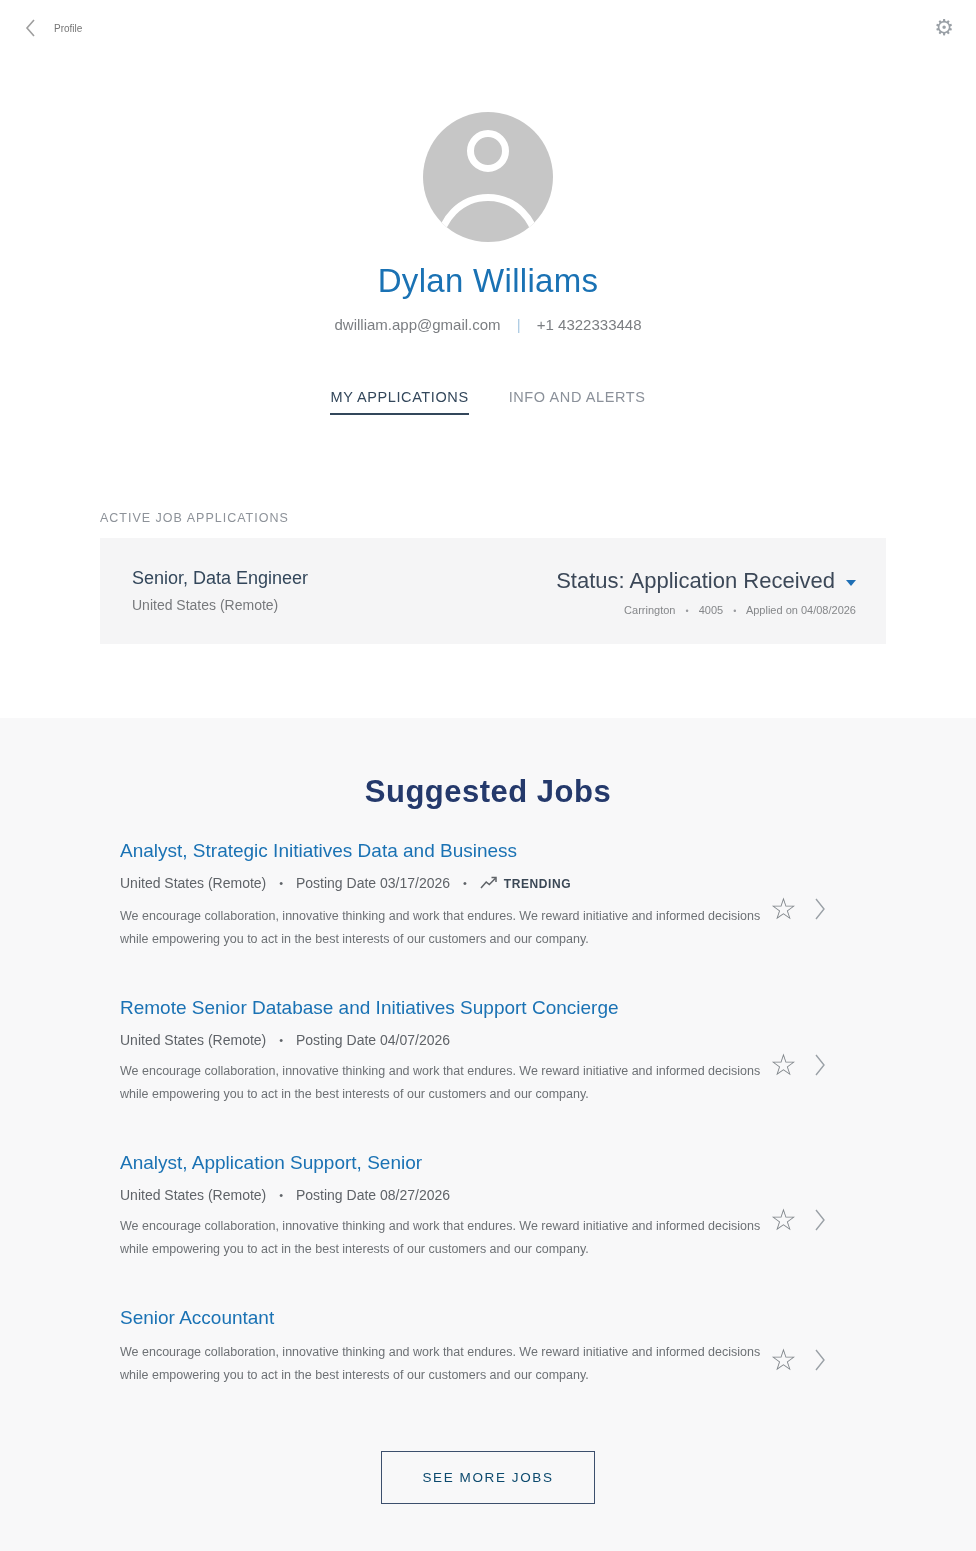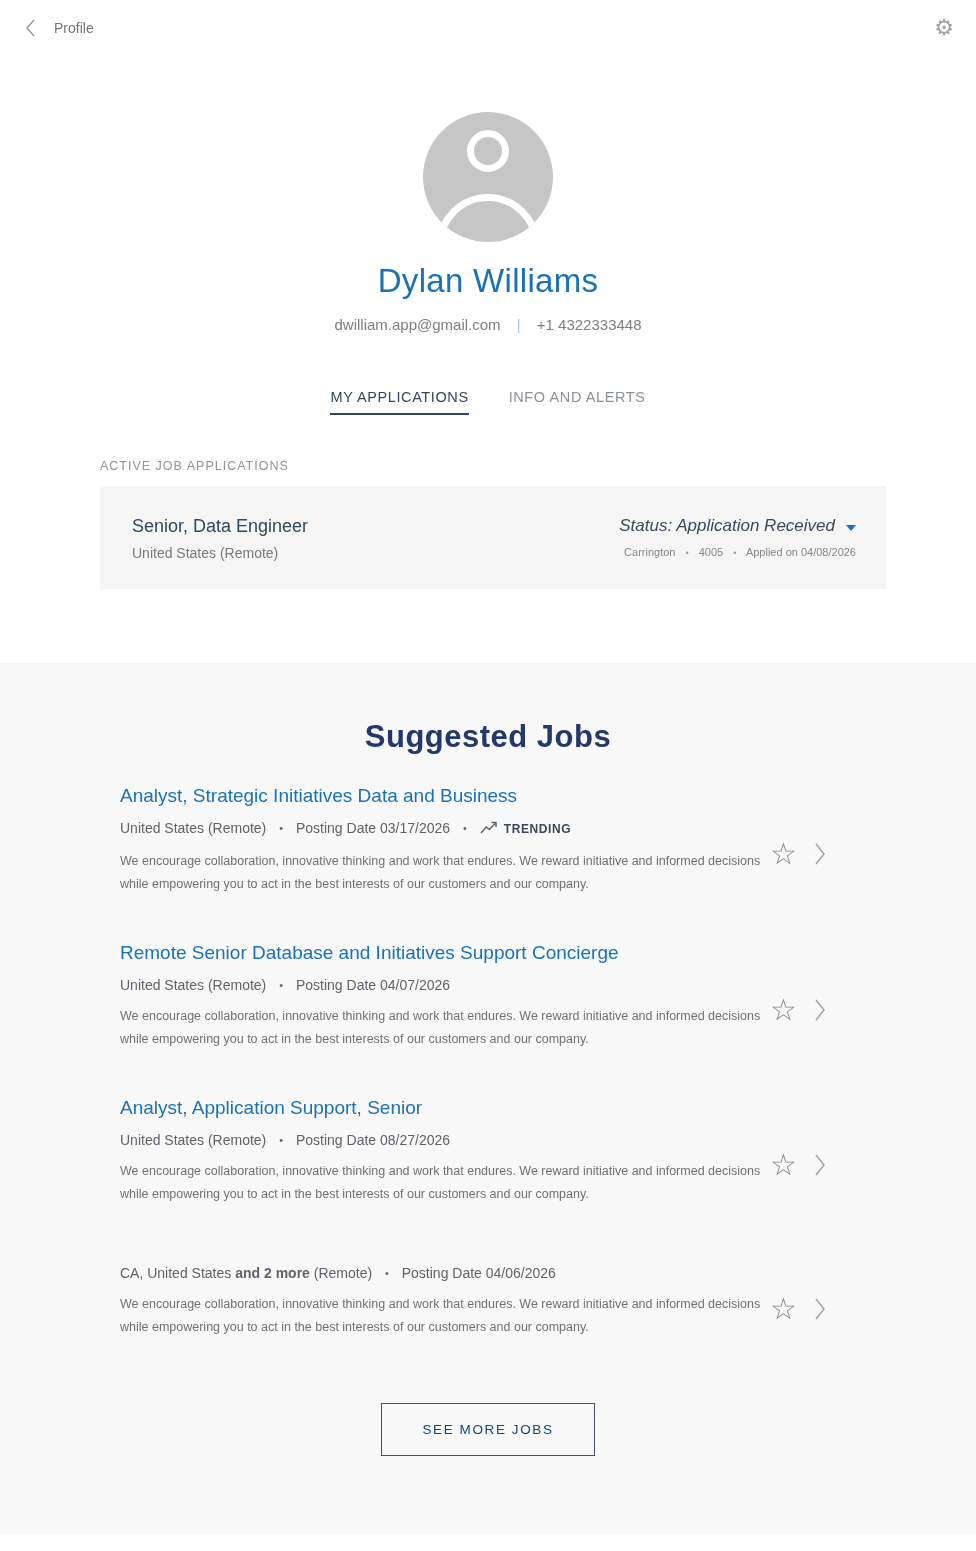--- a/index.html
+++ b/index.html
@@ -6,44 +6,44 @@
   html, body { background: #ffffff; }
   body {
     width: 976px; min-height: 1551px; margin: 0 auto; position: relative;
     font-family: "Liberation Sans", sans-serif; color: #333;
   }
 
   
   .topbar { height: 56px; display: flex; align-items: center; justify-content: space-between; padding: 0 20px; background:#fff; }
   .topbar-left { display: flex; align-items: center; }
   .back-btn { background: none; border: none; cursor: pointer; padding: 4px; display: flex; align-items: center; }
-  .back-label { font-size: 14px; color: #757575; margin-left: 14px; }
+  .back-label { font-size: 10px; color: #757575; margin-left: 14px; }
   .gear-btn { background: none; border: none; cursor: pointer; font-size: 22px; color: #9aa0a6; line-height: 1; padding: 2px; }
 
   
   .avatar { width: 130px; height: 130px; border-radius: 50%; background: #c6c6c6; margin: 56px auto 0; position: relative; overflow: hidden; }
   .avatar-head { position: absolute; top: 18px; left: 50%; transform: translateX(-50%); width: 42px; height: 42px; border: 7px solid #fff; border-radius: 50%; }
   .avatar-body { position: absolute; bottom: -56px; left: 50%; transform: translateX(-50%); width: 104px; height: 104px; border: 7px solid #fff; border-radius: 50%; }
   .profile-name { text-align: center; margin-top: 20px; font-size: 33px; font-weight: 400; color: #1a72b4; letter-spacing: .3px; }
   .contact { text-align: center; margin-top: 16px; font-size: 15px; color: #7b7e82; }
   .contact .pipe { color: #a9c9e2; margin: 0 12px; }
 
   
   .tabs { display: flex; justify-content: center; gap: 40px; margin-top: 56px; }
   .tab { font-size: 14.5px; letter-spacing: .6px; color: #8b919a; padding-bottom: 8px; cursor: pointer; border-bottom: 2px solid transparent; font-weight: 500; }
   .tab.active { color: #33475b; border-bottom-color: #33475b; }
 
   
-  .apps-section { margin: 44px 90px 0 100px; }
+  .apps-section { margin: 96px 90px 0 100px; }
   .section-label { font-size: 12.5px; color: #8d9299; letter-spacing: 1px; }
   .app-card { margin-top: 13px; background: #f5f5f6; display: flex; justify-content: space-between; align-items: flex-start; padding: 30px 30px 28px 32px; }
   .app-title { font-size: 18px; color: #33475b; font-weight: 400; }
   .app-loc { font-size: 14px; color: #77797c; margin-top: 8px; }
   .app-status { text-align: right; }
-  .status-line { display: inline-flex; align-items: center; gap: 11px; font-size: 17px; color: #3c4858; cursor: pointer; background: none; border: none; font-family: inherit; font-style: italic; }
+  .status-line { display: inline-flex; align-items: center; gap: 11px; font-size: 22px; color: #3c4858; cursor: pointer; background: none; border: none; font-family: inherit; }
   .caret-down { width: 0; height: 0; border-left: 5px solid transparent; border-right: 5px solid transparent; border-top: 6px solid #1f6fb5; margin-top: 3px; }
   .status-sub { margin-top: 10px; font-size: 11px; color: #85878a; }
   .status-sub .dot { color: #9a9ca0; margin: 0 7px; font-size: 9px; }
 
   
   .suggested { background: #f8f8f9; margin-top: 74px; padding: 56px 0 78px; }
   .suggested-title { text-align: center; font-size: 31px; font-weight: bold; color: #24396b; letter-spacing: .5px; }
   .jobs { margin: 30px 96px 0 120px; }
   .job { display: flex; justify-content: flex-start; margin-bottom: 46px; }
   .job-main { max-width: 655px; }
@@ -184,25 +184,21 @@
         <button class="chev-btn">
             <svg width="14" height="26" viewBox="0 0 14 26">
               <polyline points="3,3 11,13 3,23" fill="none" stroke="#9aa0a6" stroke-width="1.4"></polyline>
             </svg>
           </button>
       </div>
     </div>
 
     <div class="job">
       <div class="job-main">
-        <div class="job-meta">
-          <span>CA, United States </span><span class="loc-bold">and 2 more</span><span> (Remote)</span>
-          <span class="dot">•</span>
-          <span>Posting Date 04/06/2026</span>
-        </div>
+        <div class="job-title">Senior Accountant</div>
         <p class="job-desc">We encourage collaboration, innovative thinking and work that endures. We reward initiative and informed decisions while empowering you to act in the best interests of our customers and our company.</p>
       </div>
       <div class="job-icons">
         <button class="star-btn">☆</button>
         <button class="chev-btn">
             <svg width="14" height="26" viewBox="0 0 14 26">
               <polyline points="3,3 11,13 3,23" fill="none" stroke="#9aa0a6" stroke-width="1.4"></polyline>
             </svg>
           </button>
       </div>

